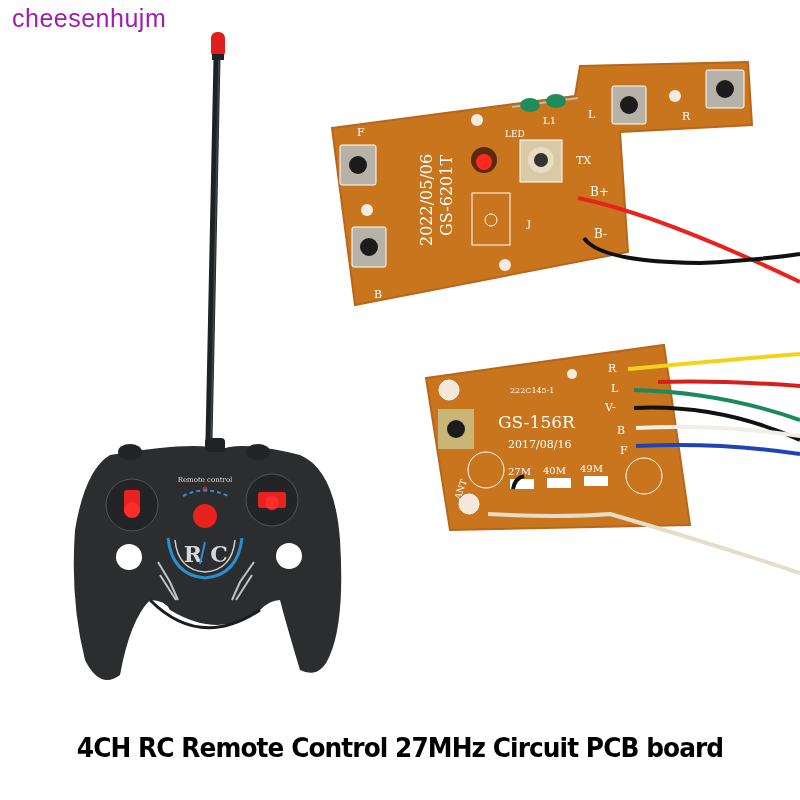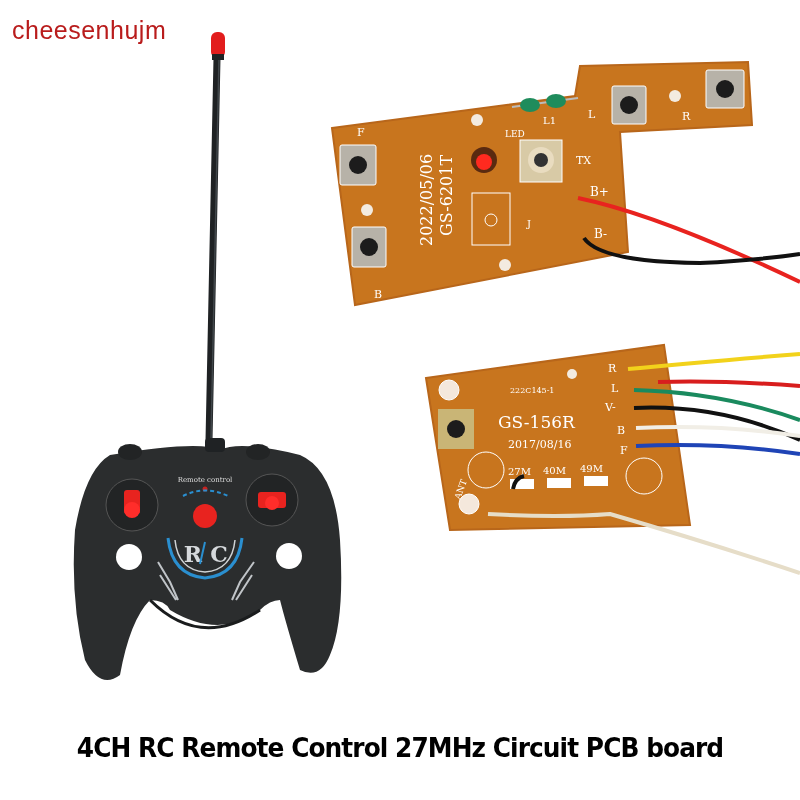--- a/index.html
+++ b/index.html
@@ -1,19 +1,19 @@
 <!DOCTYPE html>
 <html><head>
 <meta charset="utf-8">
 <style>
   html, body { margin: 0; padding: 0; }
   body { width: 800px; height: 800px; background: #ffffff; position: relative; overflow: hidden; }
   .watermark {
-    position: absolute; left: 12px; top: 16px;
-    font-family: "Liberation Sans", sans-serif; font-size: 25px; color: #b91c1c;
+    position: absolute; left: 12px; top: 4px;
+    font-family: "Liberation Sans", sans-serif; font-size: 25px; color: #a21caf;
     letter-spacing: 0.5px;
     text-align: right;
   }
   .scene { position: absolute; left: 0; top: 0; width: 800px; height: 800px; }
   .caption {
     position: absolute; left: 0; top: 732px; width: 800px; text-align: center;
     font-family: "DejaVu Sans", sans-serif; font-weight: bold; font-size: 27px;
     color: #000; letter-spacing: -1px; transform: scaleX(0.92);
   }
   svg text { font-family: "DejaVu Serif", serif; }

